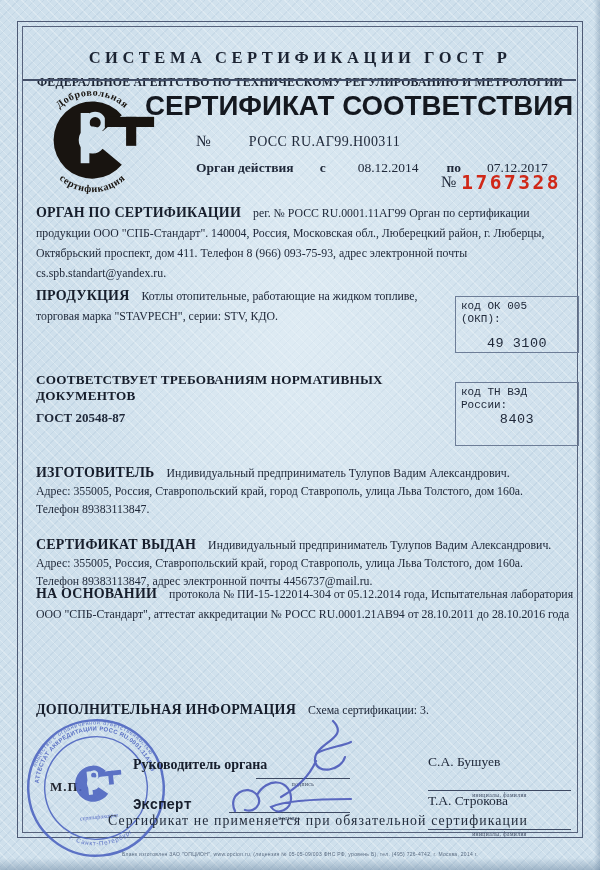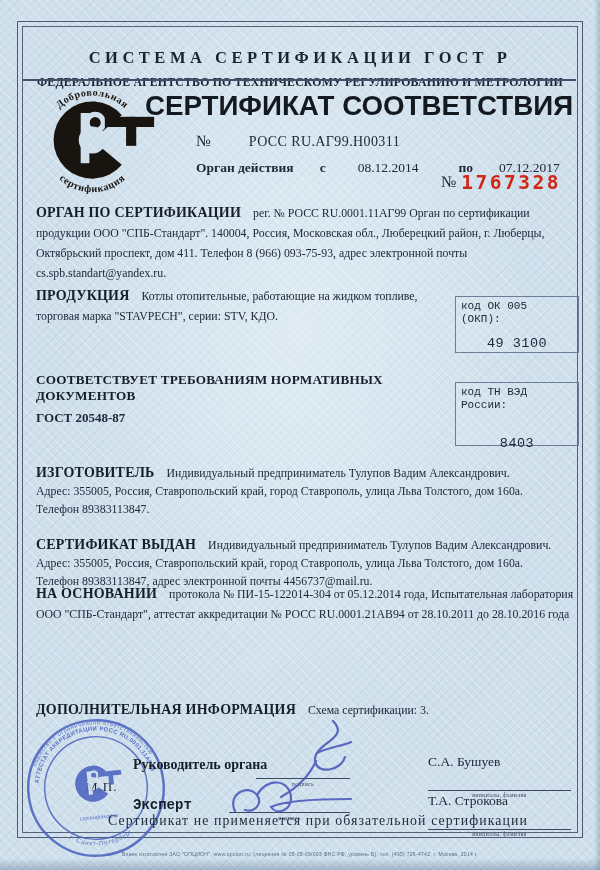--- a/index.html
+++ b/index.html
@@ -30,21 +30,21 @@
 
   .cert-title{position:absolute;left:138px;top:90px;width:442px;text-align:center;
     font-family:"Liberation Sans","DejaVu Sans",sans-serif;font-weight:bold;font-size:28px;
     color:#14181f;transform:scaleX(.99);white-space:nowrap;}
 
   .row-num{position:absolute;left:196px;top:132px;font-size:14px;}
   .row-num .nl{font-size:15.5px;margin-right:38px;}
   .row-num .nv{letter-spacing:.4px;}
   .row-validity{position:absolute;left:196px;top:160px;font-size:13.5px;white-space:nowrap;}
   .row-validity .b{font-weight:bold;}
-  .ml28{margin-left:26px}.ml34{margin-left:32px}.ml46{margin-left:40px}.ml40{margin-left:26px}
+  .ml28{margin-left:26px}.ml34{margin-left:32px}.ml46{margin-left:28px}.ml40{margin-left:26px}
   .form-number{position:absolute;left:441px;top:171px;white-space:nowrap;}
   .form-number .fnl{font-size:16px;margin-right:5px;vertical-align:2px;}
   .form-number .fnv{font-family:"DejaVu Sans Mono","Liberation Mono",monospace;
     font-size:19.5px;font-weight:bold;color:#d02818;letter-spacing:2.5px;}
 
   .sec{position:absolute;left:36px;width:541px;}
   .sec .lbl{font-weight:bold;font-size:14px;letter-spacing:.2px;margin-right:12px;color:#161d2b;}
   .sec .lbl-sm{font-weight:bold;font-size:13.2px;letter-spacing:.2px;color:#161d2b;}
   .sec .txt{font-size:11.8px;line-height:1.52;}
   .sec-org{top:203px;}
@@ -57,23 +57,23 @@
   .sec-basis{top:584px;}
   .sec-additional{top:700px;}
   .sec .line{font-size:11.8px;line-height:1.5;}
 
   .codebox{position:absolute;left:455px;width:122px;border:1px solid #6d7d97;background:rgba(255,255,255,.06);font-family:Liberation Mono, monospace;}
   .codebox .cl{padding:3px 5px 0;font-size:11px;line-height:1.2;}
   .codebox .cv{text-align:center;font-size:13.5px;letter-spacing:.5px;}
   .codebox-okp{top:296px;height:55px;}
   .codebox-okp .cv{margin-top:10px;}
   .codebox-tnved{top:382px;height:62px;}
-  .codebox-tnved .cv{margin-top:24px;}
-
-  .mp{position:absolute;left:50px;top:779px;font-size:13px;font-weight:normal;letter-spacing:1px;color:#20242e;margin-left:36px;}
+  .codebox-tnved .cv{margin-top:0;}
+
+  .mp{position:absolute;left:50px;top:779px;font-size:13px;font-weight:bold;letter-spacing:1px;color:#20242e;}
   .stamp-svg{position:absolute;left:18px;top:710px;width:156px;height:156px;opacity:.88;transform:rotate(-6deg);}
   .role{position:absolute;left:133px;font-weight:bold;font-size:14px;white-space:nowrap;color:#161d2b;}
   .role-head{top:757px;}
   .role-expert{top:797px;font-family:Liberation Mono, monospace;}
   .sigline{position:absolute;border-bottom:1px solid #3d4962;height:1px;}
   .sigline-1{left:256px;top:777px;width:94px;}
   .sigline-2{left:229px;top:811px;width:121px;}
   .sigcap{position:absolute;text-align:center;font-size:5.6px;letter-spacing:.4px;color:#3d4962;}
   .sigcap-1{left:256px;top:781px;width:94px;}
   .sigcap-2{left:229px;top:815px;width:121px;}

